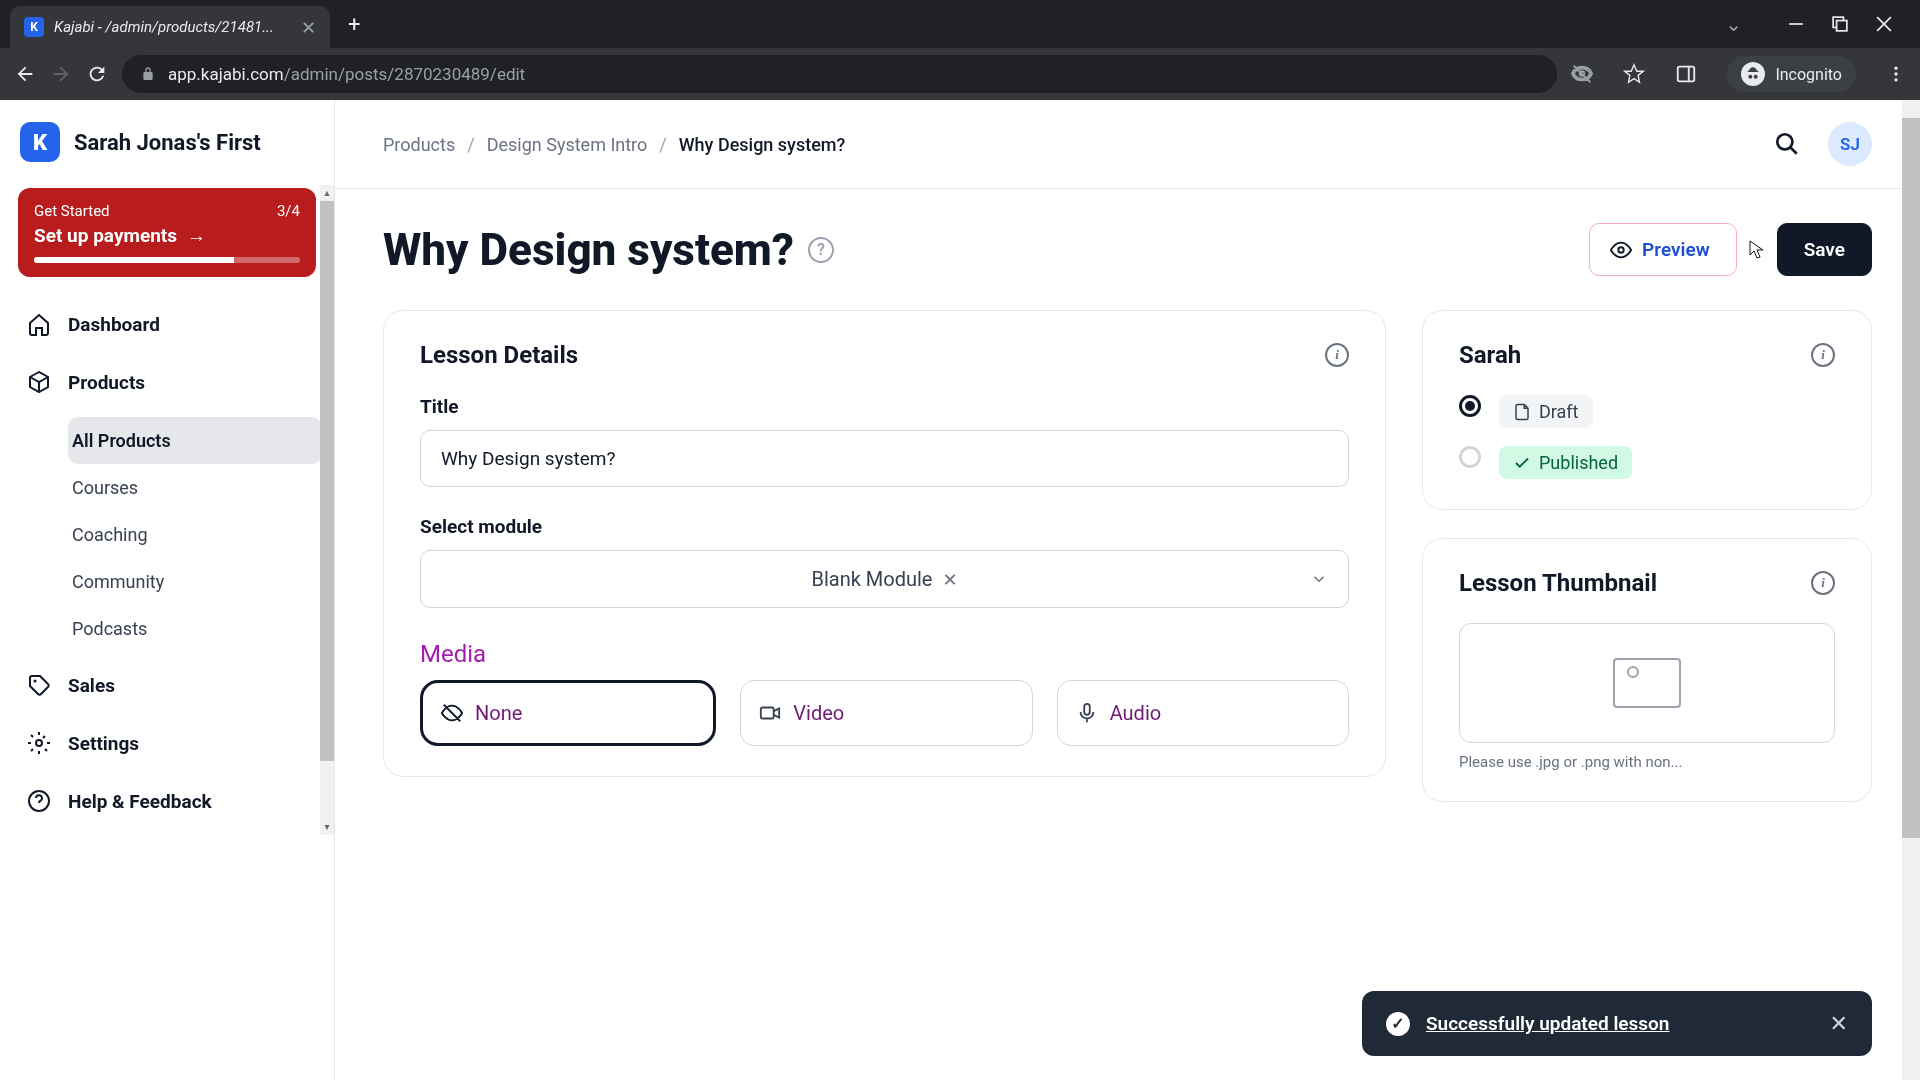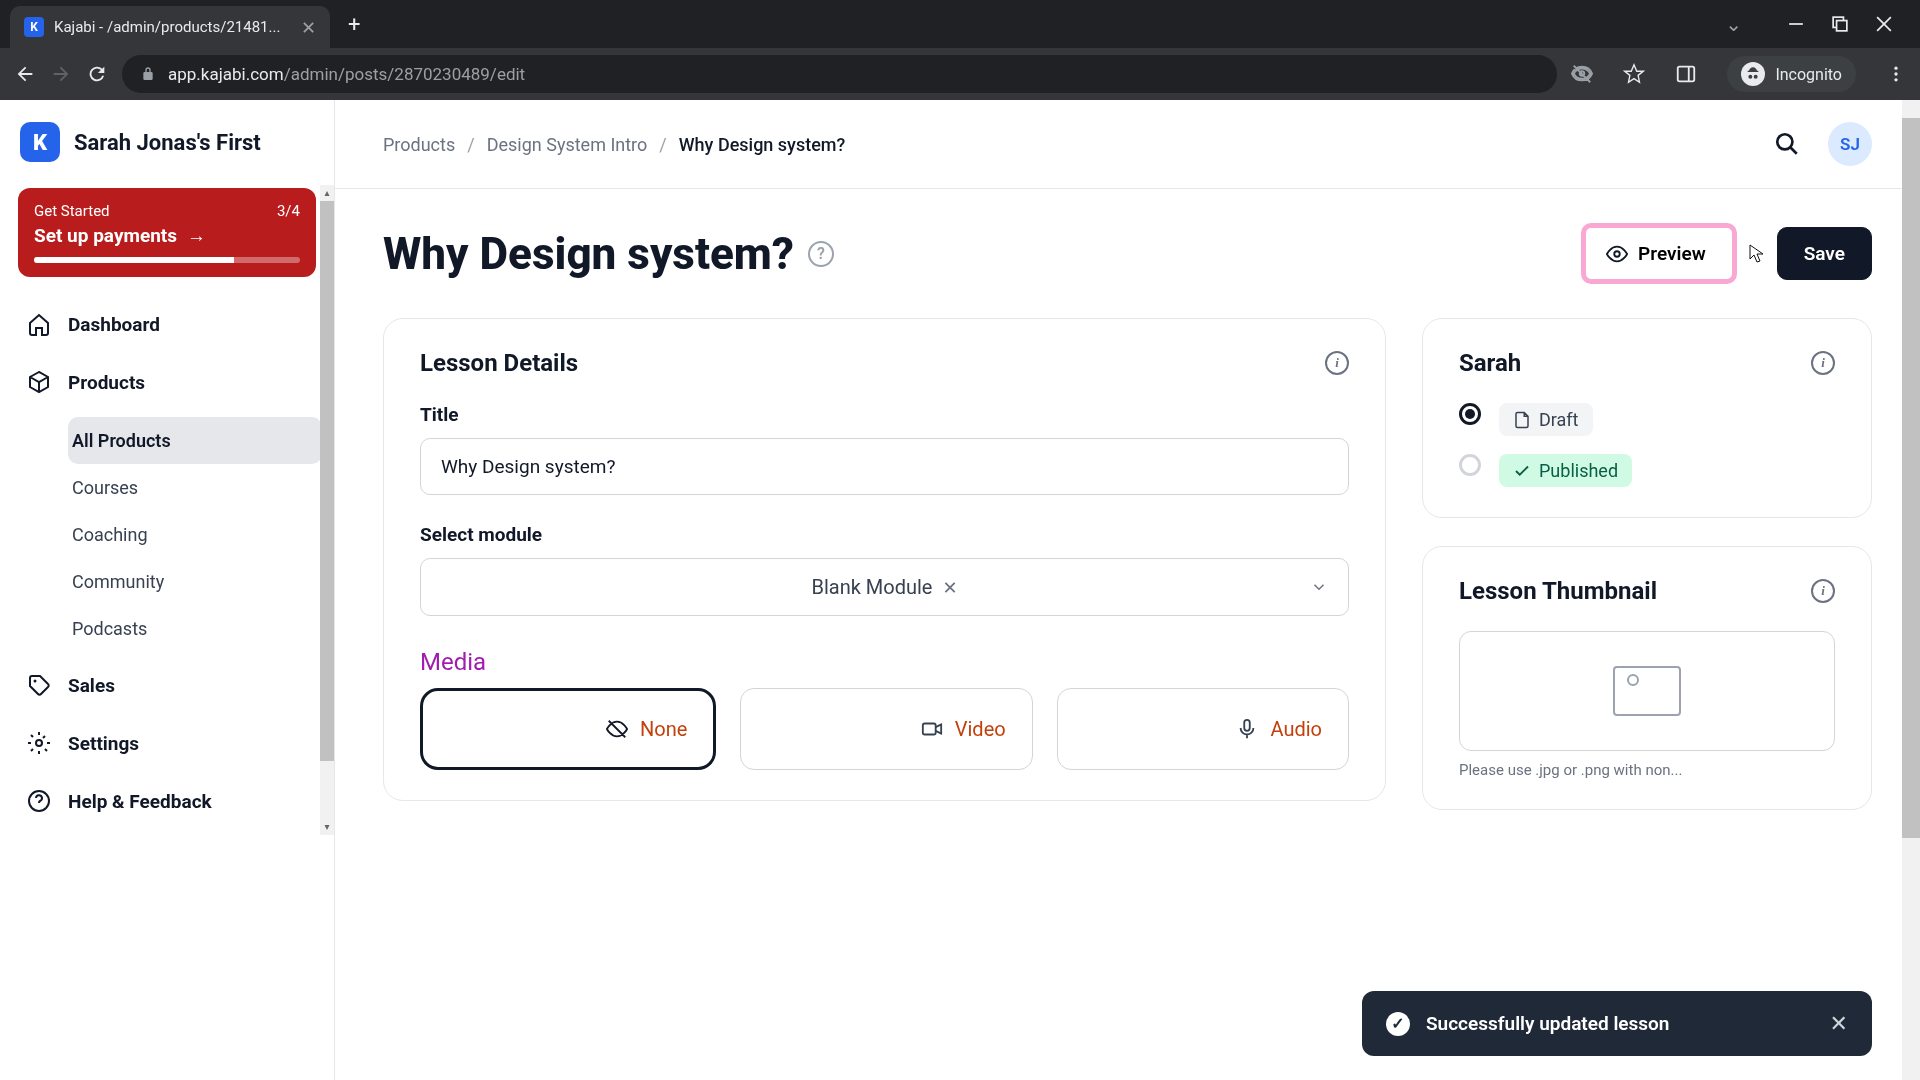--- a/index.html
+++ b/index.html
@@ -3,21 +3,21 @@
 <meta charset="utf-8">
 <style>
 * { margin: 0; padding: 0; box-sizing: border-box; font-family: -apple-system, BlinkMacSystemFont, "Segoe UI", Roboto, sans-serif; }
 body { background: #202124; width: 1920px; height: 1080px; overflow: hidden; }
 
 
 .browser-chrome { background: #202124; }
 .tab-bar { display: flex; align-items: center; height: 48px; padding: 0 10px; }
 .tab { display: flex; align-items: center; background: #35363a; border-radius: 10px 10px 0 0; padding: 0 14px; height: 42px; margin-top: 6px; width: 320px; gap: 10px; }
 .tab-favicon { width: 20px; height: 20px; background: #2563eb; border-radius: 4px; display: flex; align-items: center; justify-content: center; color: white; font-weight: bold; font-size: 12px; }
-.tab-title { color: #e8eaed; font-size: 15px; flex: 1; white-space: nowrap; overflow: hidden; text-overflow: ellipsis; }
+.tab-title { color: #e8eaed; font-size: 15px; flex: 1; white-space: nowrap; overflow: hidden; text-overflow: ellipsis; font-style: italic; }
 .tab-close { color: #9aa0a6; font-size: 18px; cursor: pointer; }
 .new-tab { color: #e8eaed; font-size: 22px; margin-left: 18px; cursor: pointer; }
 .win-controls { margin-left: auto; display: flex; gap: 28px; color: #e8eaed; padding-right: 18px; align-items: center; }
 .win-controls svg { width: 16px; height: 16px; }
 .win-controls .chev { font-size: 20px; color: #9aa0a6; margin-right: 18px; }
 
 .addr-bar { display: flex; align-items: center; height: 52px; background: #35363a; padding: 0 14px; gap: 14px; }
 .nav-btn { color: #e8eaed; display: flex; align-items: center; cursor: pointer; }
 .nav-btn.disabled { color: #5f6368; }
 .url-box { flex: 1; background: #202124; border-radius: 24px; height: 38px; display: flex; align-items: center; padding: 0 18px; gap: 12px; }
@@ -66,21 +66,21 @@
 .topbar-right { margin-left: auto; display: flex; align-items: center; gap: 28px; }
 .search-btn { cursor: pointer; }
 .avatar { width: 44px; height: 44px; border-radius: 50%; background: #dbeafe; color: #2563eb; display: flex; align-items: center; justify-content: center; font-weight: 600; font-size: 17px; }
 
 .content { padding: 34px 48px; }
 .page-header { display: flex; align-items: center; margin-bottom: 34px; }
 .page-title { font-size: 44px; font-weight: 800; color: #111827; display: flex; align-items: center; gap: 14px; }
 .help-icon { width: 26px; height: 26px; border: 2px solid #9ca3af; border-radius: 50%; display: flex; align-items: center; justify-content: center; color: #9ca3af; font-size: 16px; font-weight: 600; }
 .header-actions { margin-left: auto; display: flex; gap: 18px; align-items: center; }
 .btn { padding: 14px 26px; border-radius: 10px; font-size: 19px; font-weight: 600; cursor: pointer; display: flex; align-items: center; gap: 10px; }
-.btn-outline { border: 5px solid #f9a8d4; background: white; color: #000000; padding-left: 20px; }
+.btn-outline { border: 1px solid #f9a8d4; background: white; color: #1d4ed8; padding-left: 20px; }
 .btn-primary { background: #111827; color: white; border: 1px solid #111827; }
 .cursor-arrow { font-size: 16px; color: #111; }
 
 .columns { display: flex; gap: 36px; }
 .col-left { flex: 1; }
 .col-right { width: 450px; display: flex; flex-direction: column; gap: 28px; }
 
 .card { border: 1px solid #e5e7eb; border-radius: 20px; padding: 30px 36px; background: white; }
 .card-header { display: flex; align-items: center; justify-content: space-between; margin-bottom: 26px; }
 .card-title { font-size: 24px; font-weight: 700; color: #111827; }
@@ -88,41 +88,41 @@
 
 .field-label { font-size: 19px; font-weight: 700; color: #111827; margin-bottom: 12px; }
 .text-input { width: 100%; border: 1px solid #d1d5db; border-radius: 10px; padding: 16px 20px; font-size: 19px; color: #111827; margin-bottom: 28px; }
 .select-box { width: 100%; border: 1px solid #d1d5db; border-radius: 10px; padding: 16px 20px; display: flex; align-items: center; justify-content: center; position: relative; margin-bottom: 32px; cursor: pointer; }
 .select-value { display: flex; align-items: center; gap: 10px; font-size: 20px; color: #374151; }
 .select-x { color: #6b7280; font-size: 18px; cursor: pointer; }
 .select-chev { position: absolute; right: 20px; color: #6b7280; }
 
 .media-label { font-size: 24px; font-weight: 400; color: #a21caf; margin-bottom: 12px; }
 .media-row { display: flex; gap: 24px; }
-.media-opt { flex: 1; border: 1px solid #d1d5db; border-radius: 14px; padding: 26px; display: flex; align-items: center; justify-content: flex-end; gap: 12px; font-size: 20px; cursor: pointer; color: #c2410c; }
+.media-opt { flex: 1; border: 1px solid #d1d5db; border-radius: 14px; padding: 18px; display: flex; align-items: center; justify-content: flex-start; gap: 12px; font-size: 20px; cursor: pointer; color: #701a75; }
 .media-opt.selected { border: 3px solid #111827; border-radius: 18px; }
 
 .status-opts { display: flex; flex-direction: column; gap: 18px; }
 .status-row { display: flex; gap: 18px; cursor: pointer; }
 .radio { width: 22px; height: 22px; border: 3px solid #111827; border-radius: 50%; display: flex; align-items: center; justify-content: center; }
 .radio.checked::after { content: ''; width: 10px; height: 10px; background: #111827; border-radius: 50%; }
 .radio.unchecked { border-color: #d1d5db; }
 .status-pill { display: flex; align-items: center; gap: 8px; padding: 6px 14px; border-radius: 8px; font-size: 18px; }
 .pill-draft { background: #f3f4f6; color: #374151; }
 .pill-pub { background: #d1fae5; color: #065f46; }
 
 .thumb-box { border: 1px solid #d1d5db; border-radius: 12px; height: 120px; display: flex; align-items: center; justify-content: center; margin-bottom: 10px; overflow: hidden; }
 .thumb-placeholder { width: 68px; height: 50px; border: 2px solid #9ca3af; border-radius: 4px; position: relative; }
 .thumb-sun { position: absolute; top: 6px; left: 12px; width: 12px; height: 12px; border: 2px solid #9ca3af; border-radius: 50%; }
 .thumb-hint { font-size: 15px; color: #6b7280; }
 
 
 .toast { position: absolute; bottom: 24px; right: 48px; background: #1f2937; color: white; border-radius: 12px; padding: 20px 24px; display: flex; align-items: center; gap: 16px; min-width: 510px; }
 .toast-check { width: 24px; height: 24px; background: white; border-radius: 50%; display: flex; align-items: center; justify-content: center; color: #1f2937; font-weight: bold; }
-.toast-msg { font-size: 19px; font-weight: 600; flex: 1; }
+.toast-msg { font-size: 19px; font-weight: 600; flex: 1; text-decoration: underline; }
 .toast-close { font-size: 22px; cursor: pointer; color: #d1d5db; }
 
 svg { display: block; }
 </style>
 </head>
 <body>
 
 <div class="browser-chrome">
   <div class="tab-bar">
     <div class="tab">

